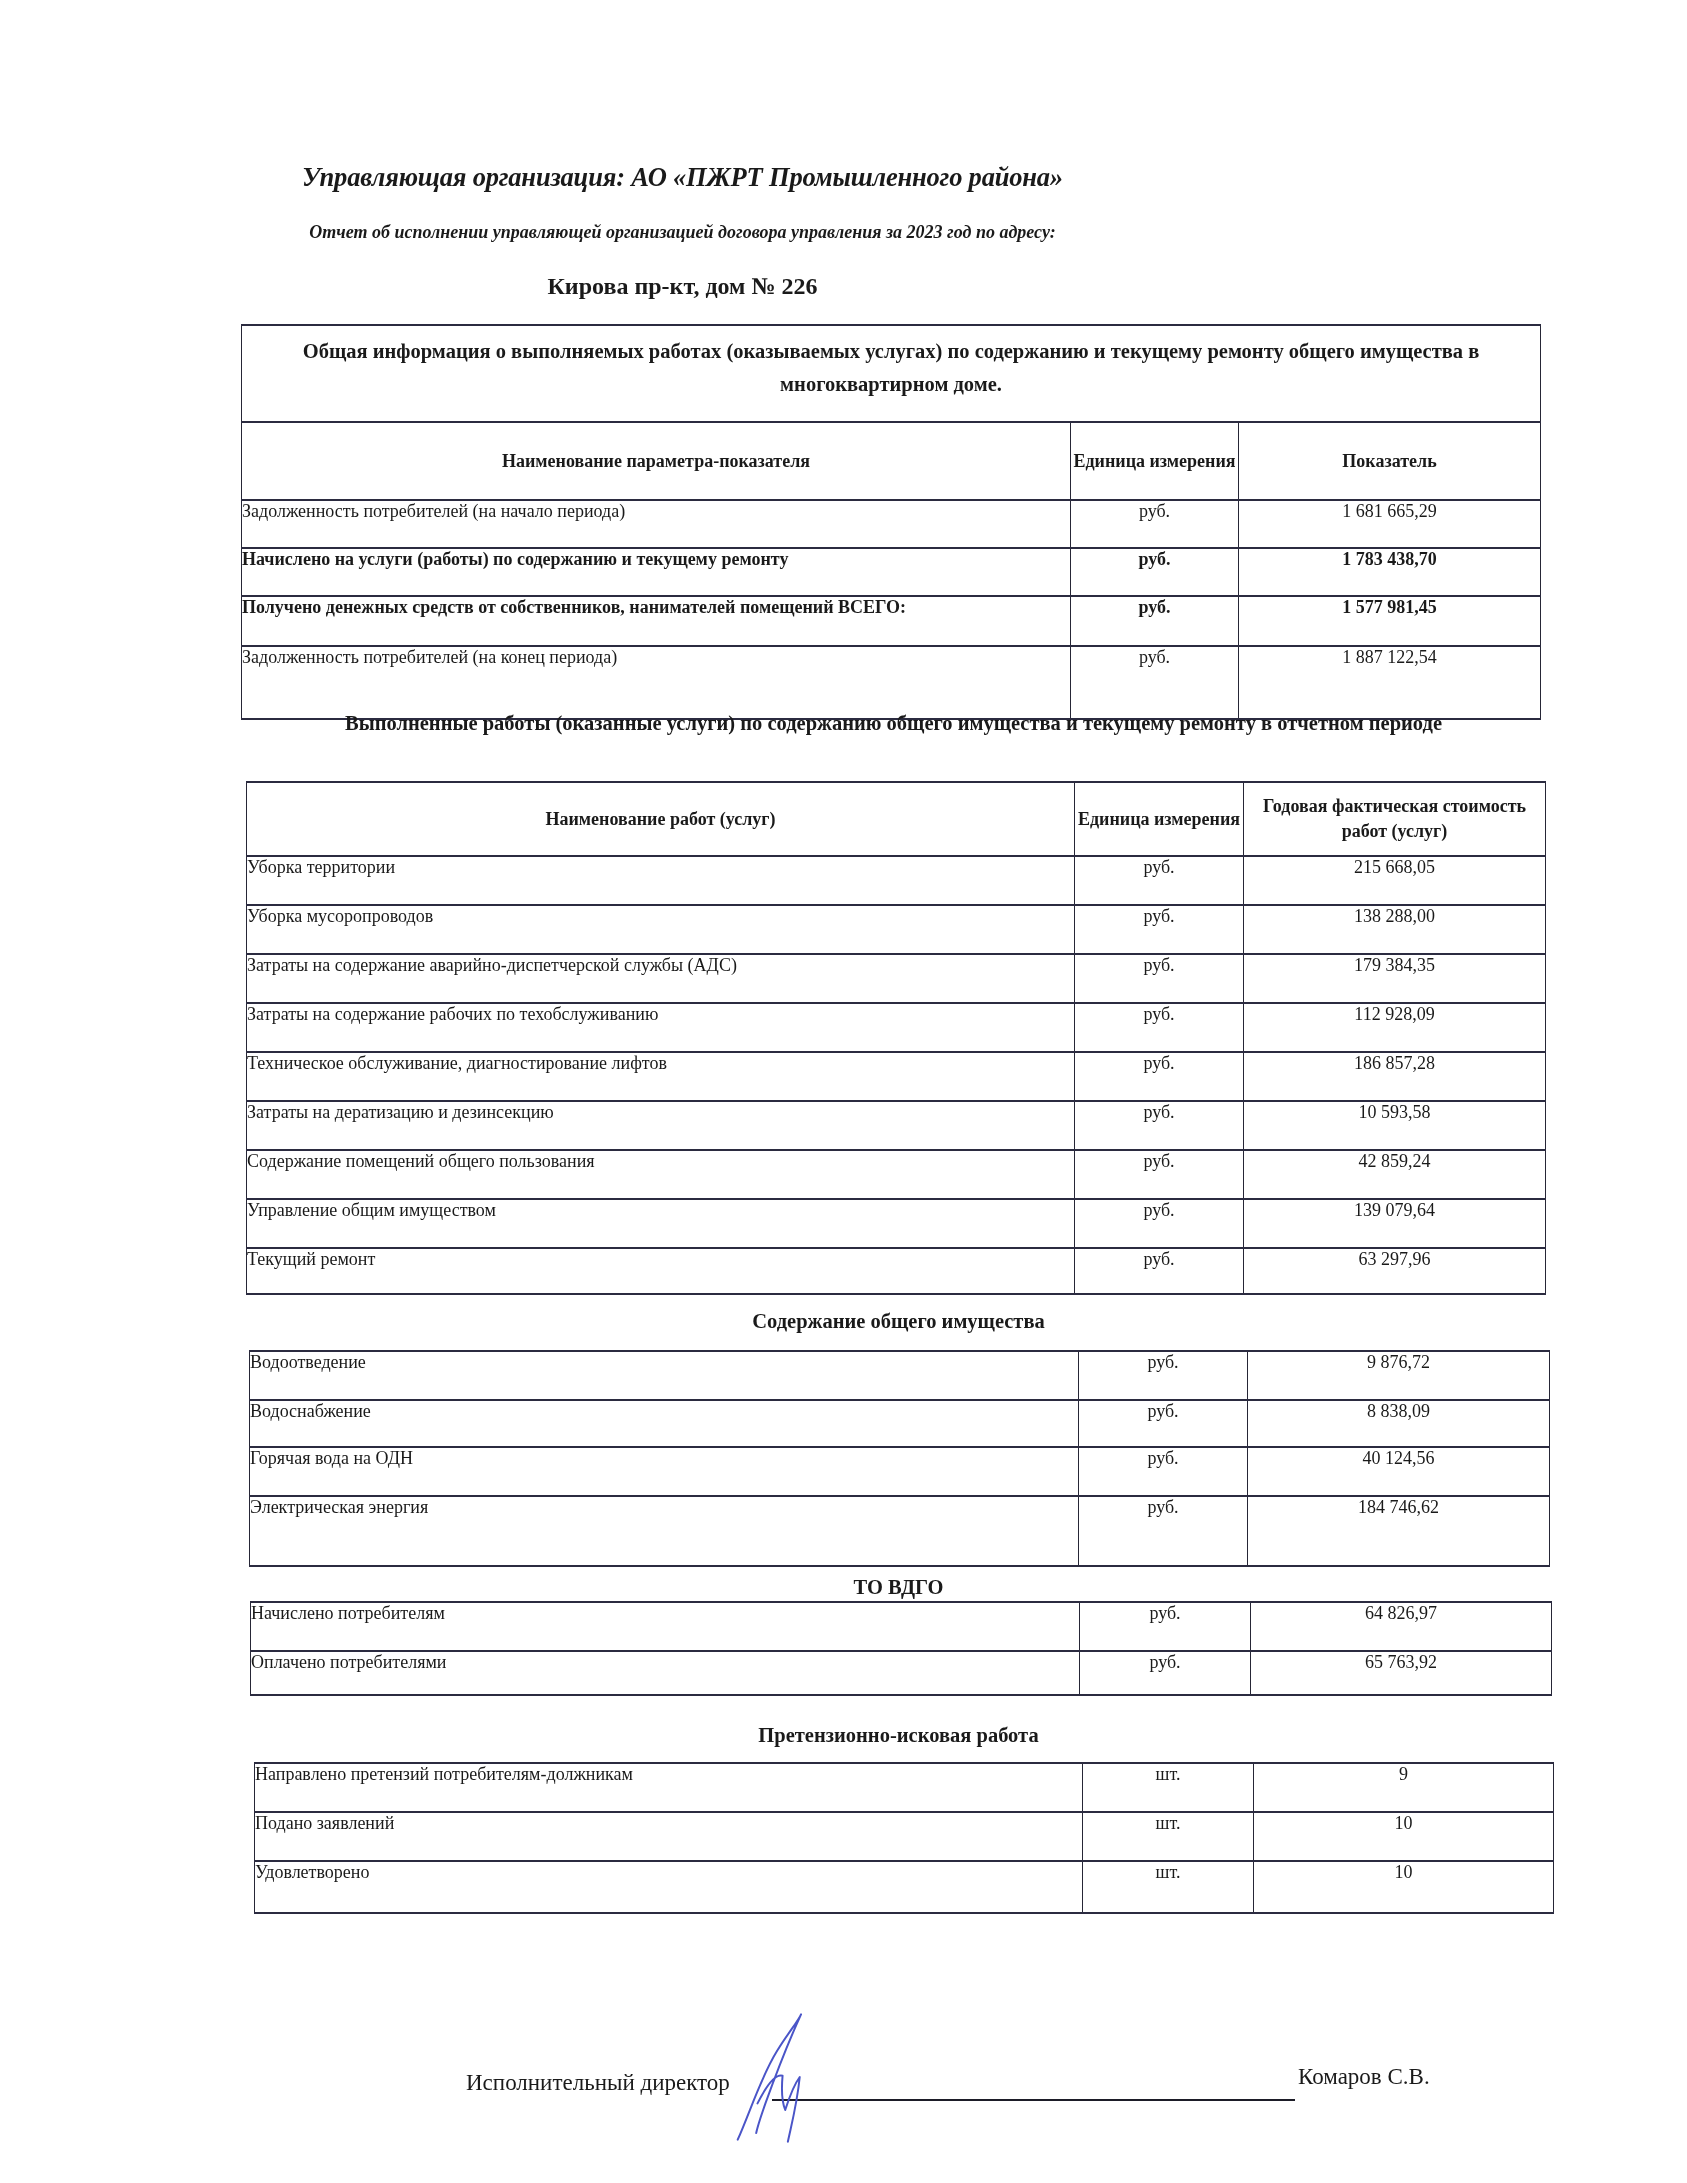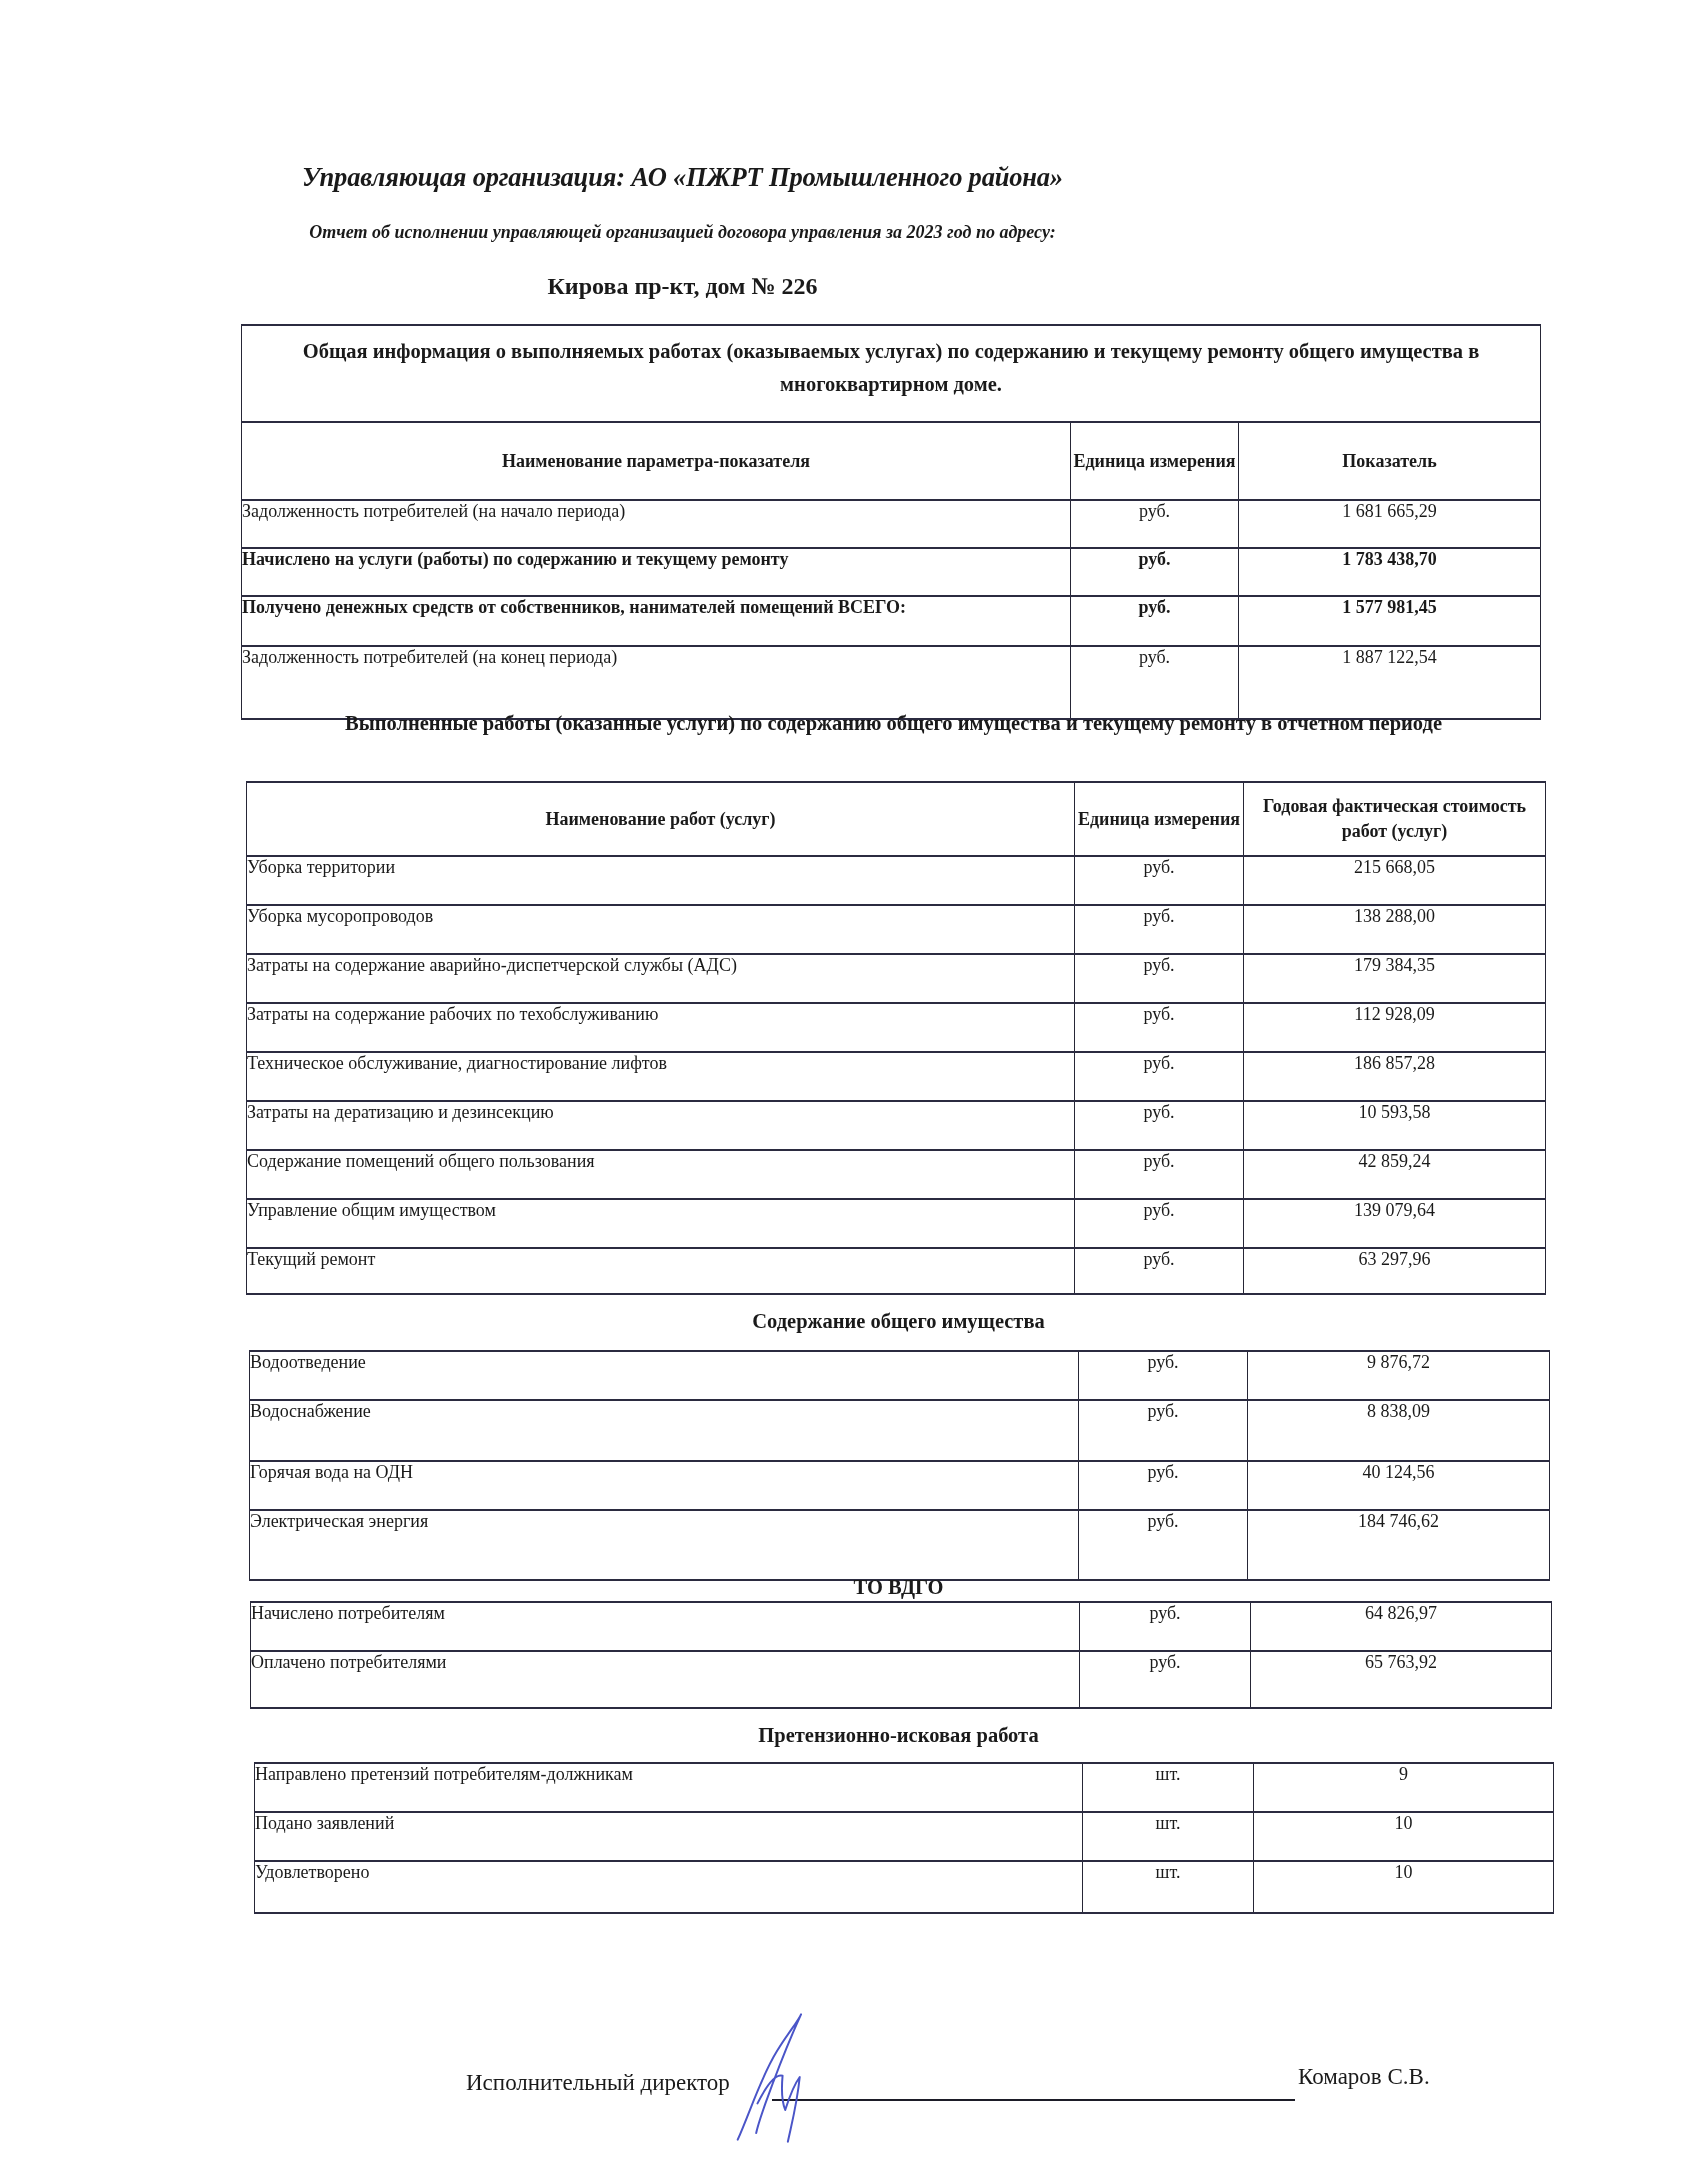--- a/index.html
+++ b/index.html
@@ -203,21 +203,21 @@
       <col style="width:829px">
       <col style="width:169px">
       <col style="width:302px">
     </colgroup>
   <tbody>
       <tr style="height:49px">
     <td class="name">Водоотведение</td>
     <td class="unit">руб.</td>
     <td class="value">9 876,72</td>
   </tr>
-  <tr style="height:61px">
+  <tr style="height:47px">
     <td class="name">Водоснабжение</td>
     <td class="unit">руб.</td>
     <td class="value">8 838,09</td>
   </tr>
   <tr style="height:49px">
     <td class="name">Горячая вода на ОДН</td>
     <td class="unit">руб.</td>
     <td class="value">40 124,56</td>
   </tr>
   <tr style="height:70px">
@@ -235,21 +235,21 @@
       <col style="width:829px">
       <col style="width:171px">
       <col style="width:301px">
     </colgroup>
   <tbody>
       <tr style="height:49px">
     <td class="name">Начислено потребителям</td>
     <td class="unit">руб.</td>
     <td class="value">64 826,97</td>
   </tr>
-  <tr style="height:57px">
+  <tr style="height:44px">
     <td class="name">Оплачено потребителями</td>
     <td class="unit">руб.</td>
     <td class="value">65 763,92</td>
   </tr>
 </tbody>
   </table>
 
 <div class="section-title" style="left:249px; top:1719px; width:1299px;">Претензионно-исковая работа</div>
 
 <table class="grid" style="left:254px; top:1762px; width:1299px;">

